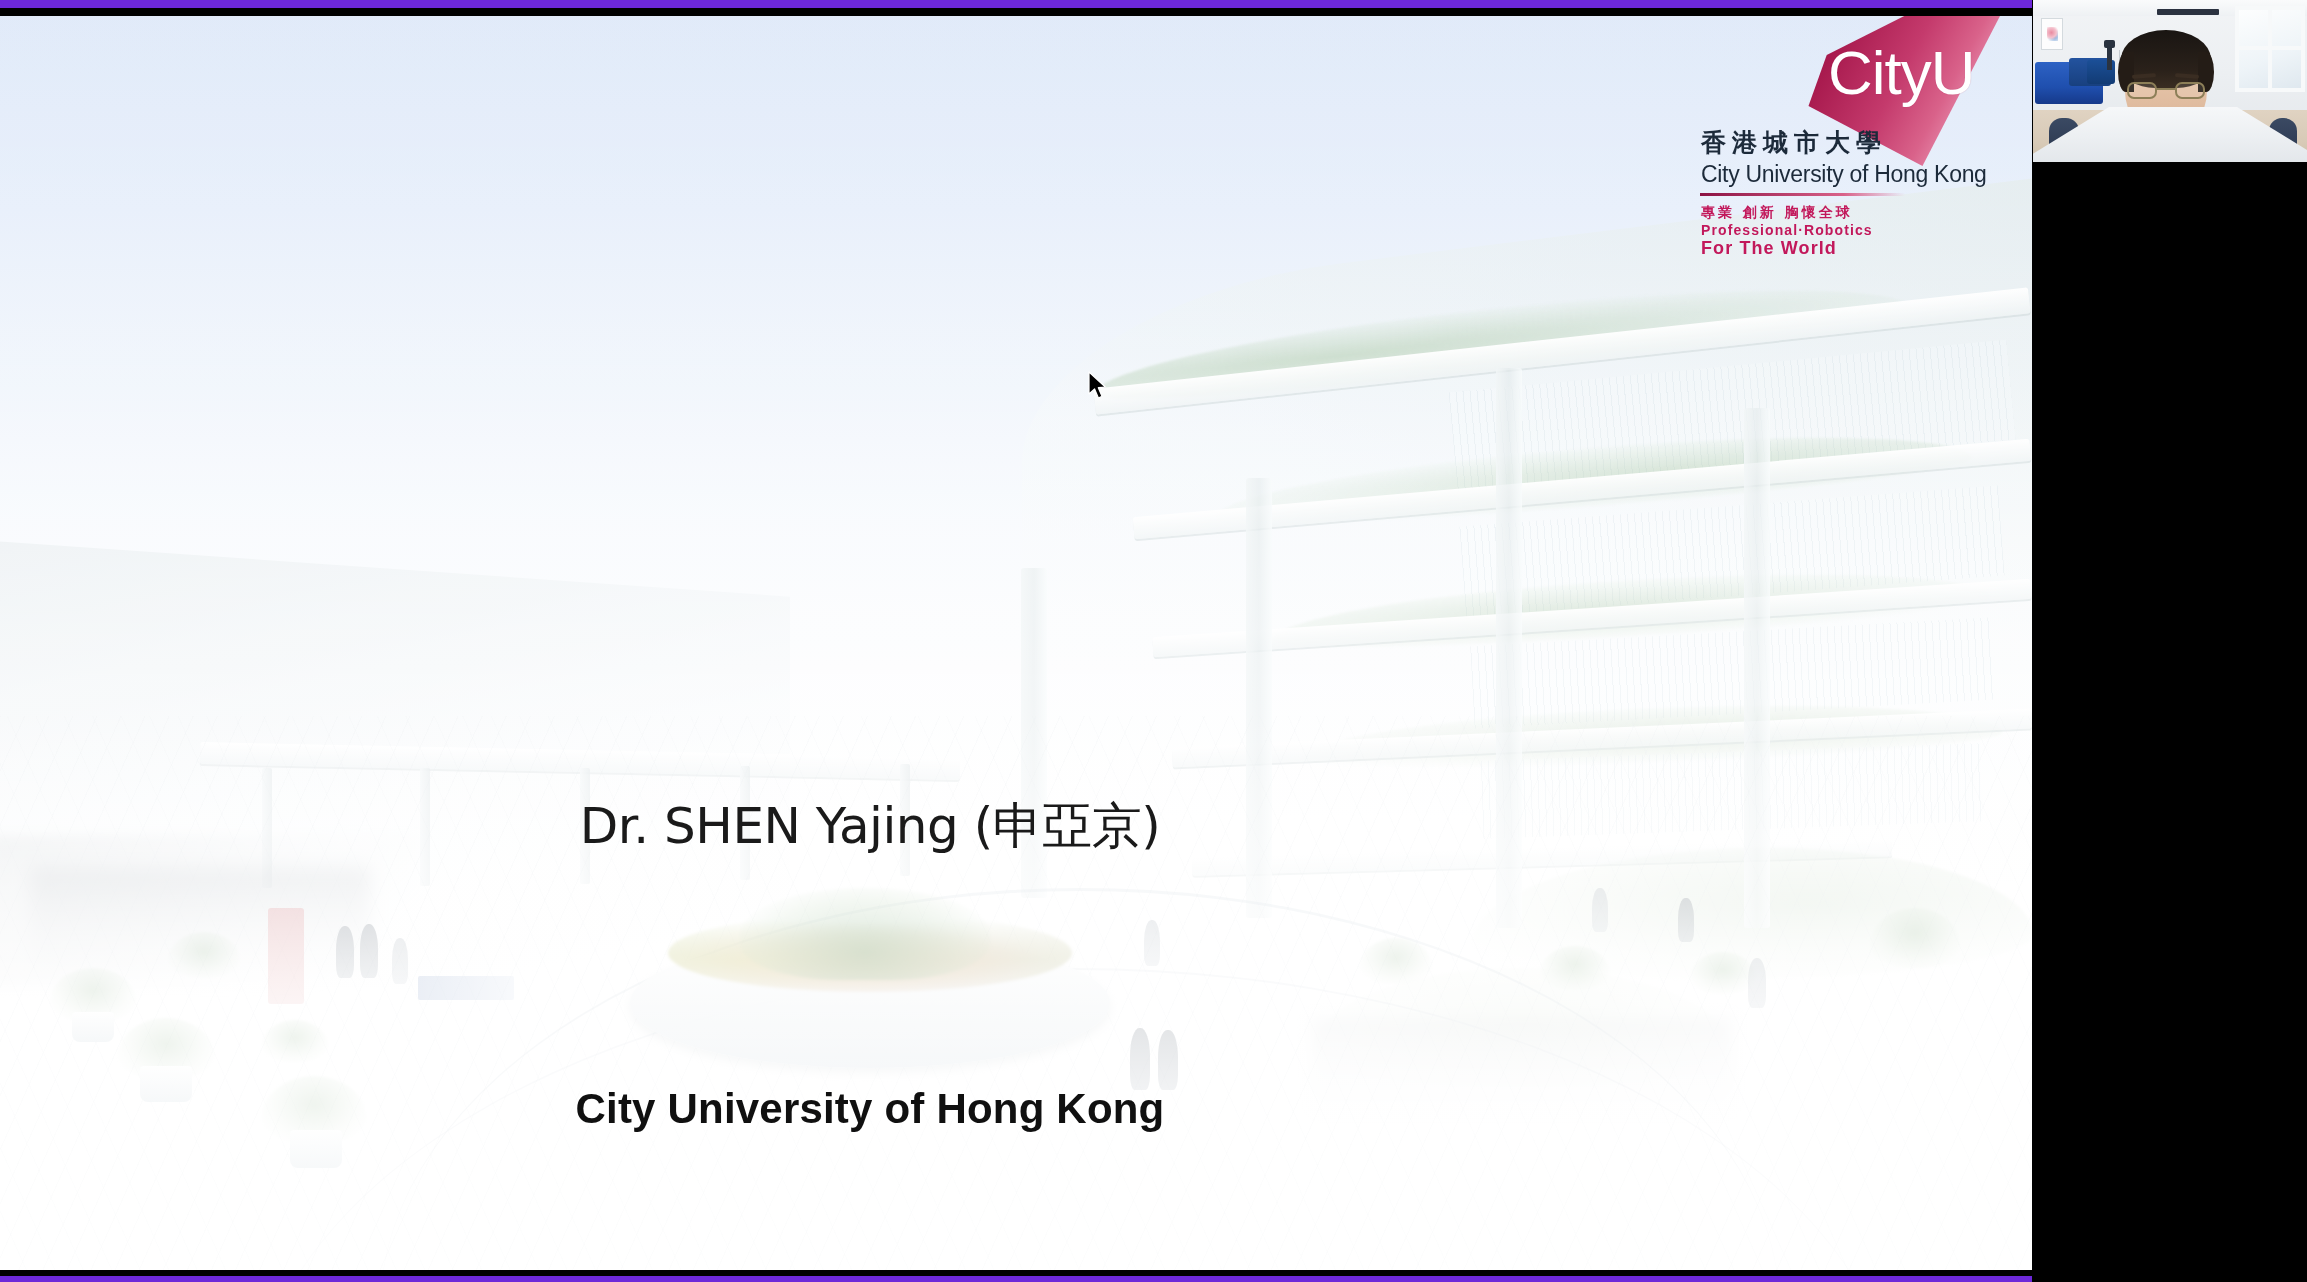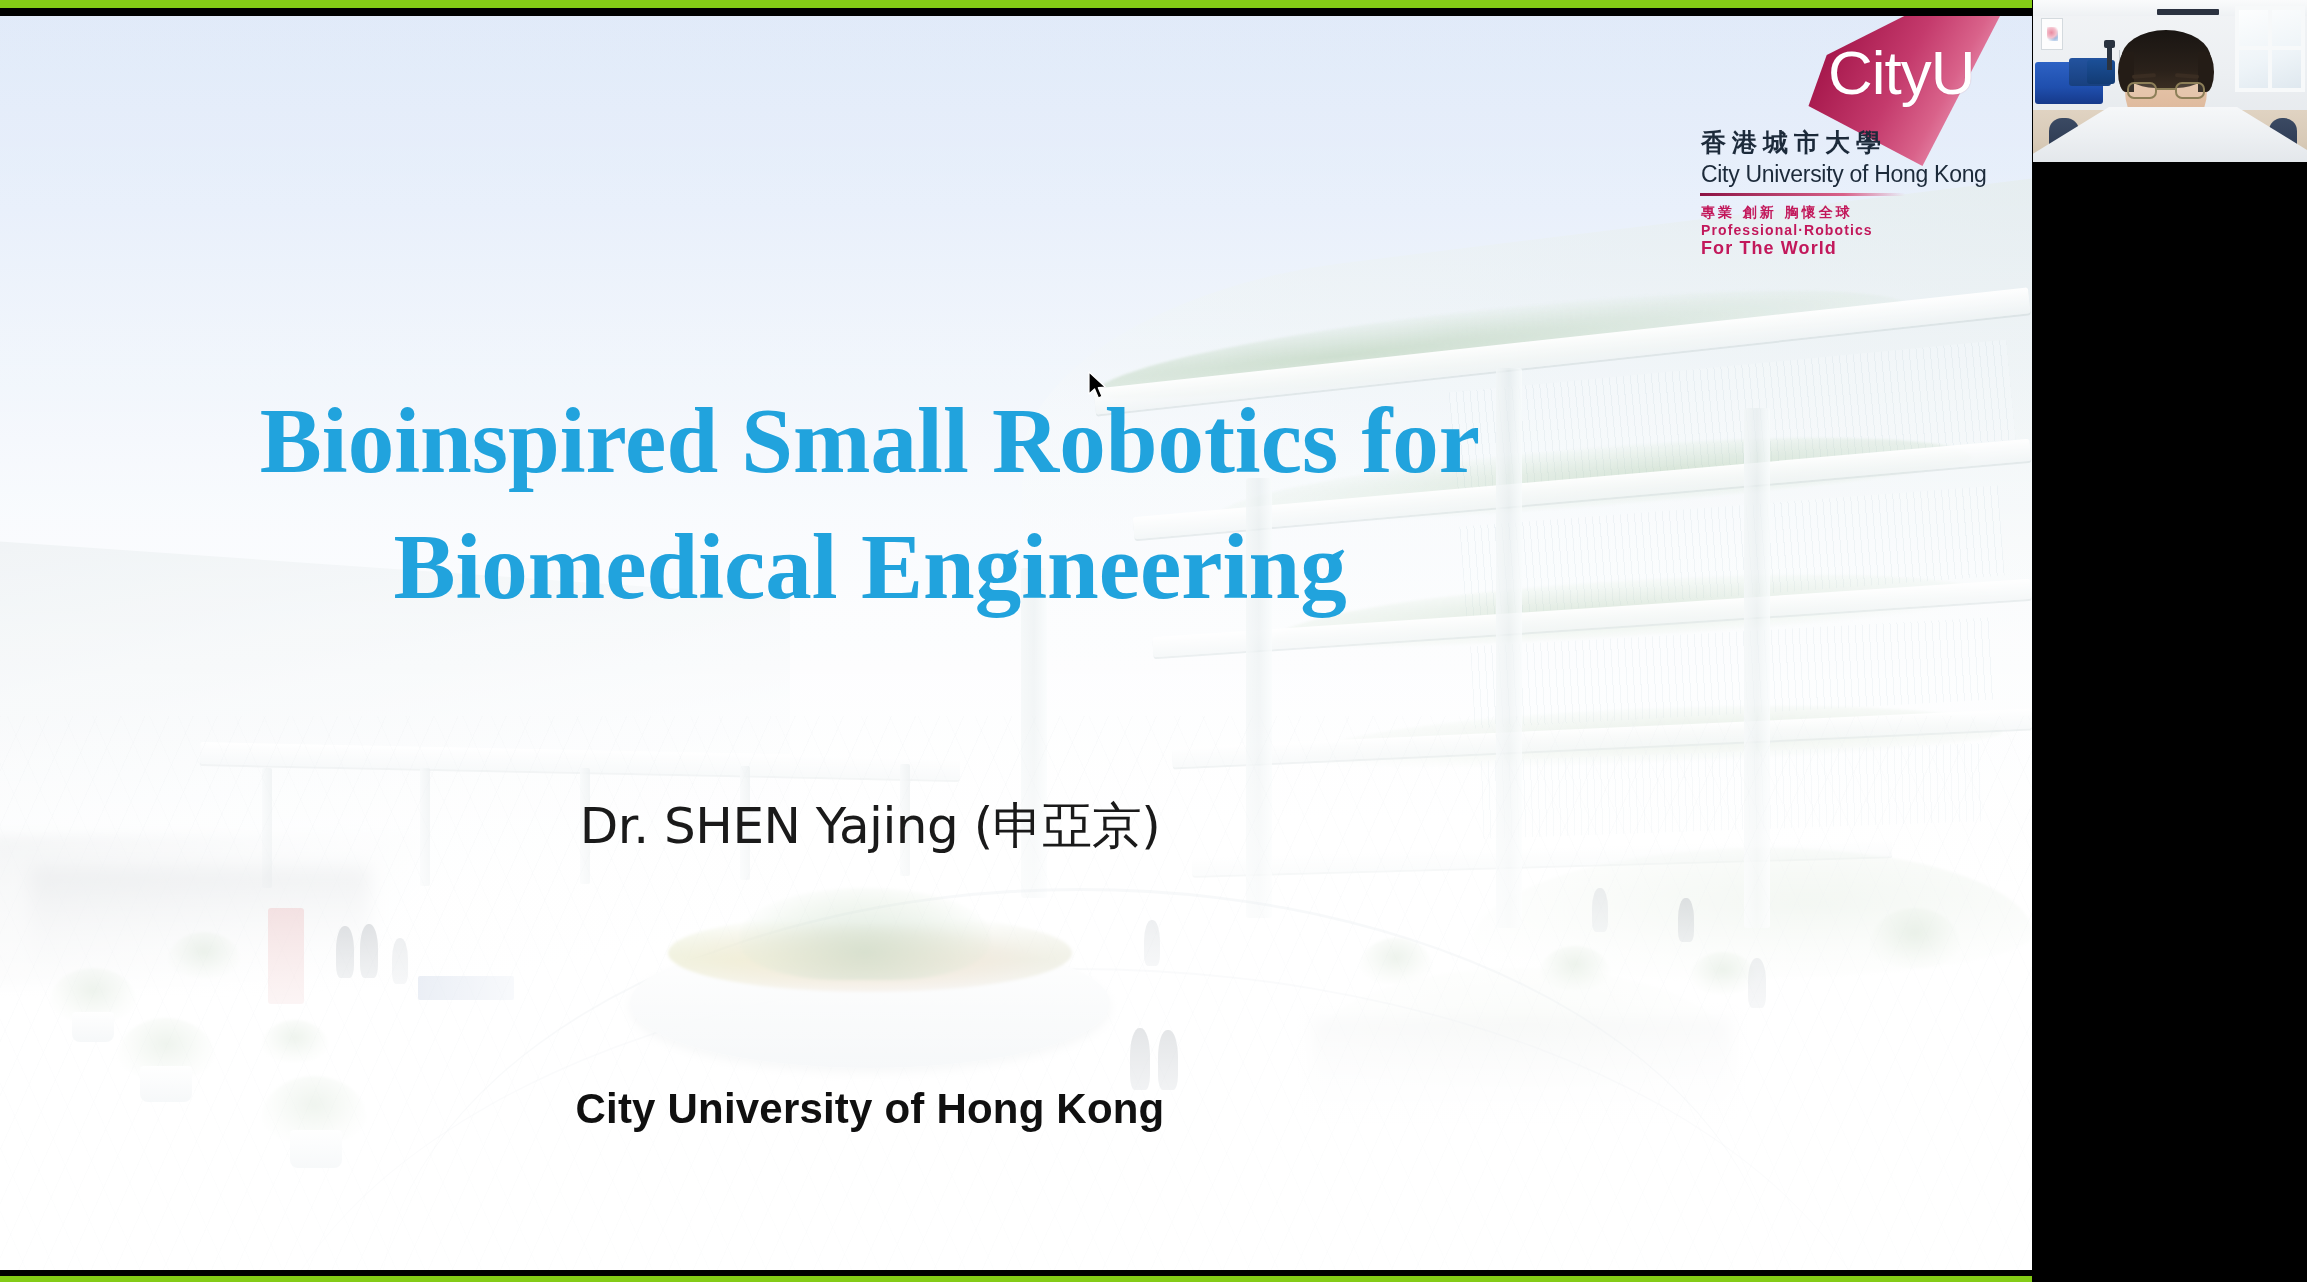--- a/index.html
+++ b/index.html
@@ -12,21 +12,21 @@
     overflow: hidden;
   }
   body {
     font-family: "Liberation Sans", sans-serif;
   }
 
   #screen {
     position: relative;
     width: 2307px;
     height: 1282px;
-    background: #84cc16;
+    background: #6d28d9;
     overflow: hidden;
   }
 
   
   #slide {
     position: absolute;
     left: 0;
     top: 8px;
     width: 2032px;
     height: 1268px;
@@ -676,24 +676,20 @@
       <div class="logo-swoosh"></div>
       <div class="logo-cityu-text">CityU</div>
       <div class="logo-cn">香港城市大學</div>
       <div class="logo-en">City University of Hong Kong</div>
       <div class="logo-rule"></div>
       <div class="logo-tag-cn">專業 創新 胸懷全球</div>
       <div class="logo-tag-en1">Professional·Robotics</div>
       <div class="logo-tag-en2">For The World</div>
     </div>
 
-    <div class="title-block">
-      <div class="title-line">Bioinspired Small Robotics for</div>
-      <div class="title-line">Biomedical Engineering</div>
-    </div>
 
     <div class="presenter">Dr. SHEN Yajing (申亞京)</div>
 
     <div class="affiliation">
       <div class="affil-line">City University of Hong Kong</div>
     </div>
 
     <div class="bar-top"></div>
     <div class="bar-bottom"></div>
   </div>

